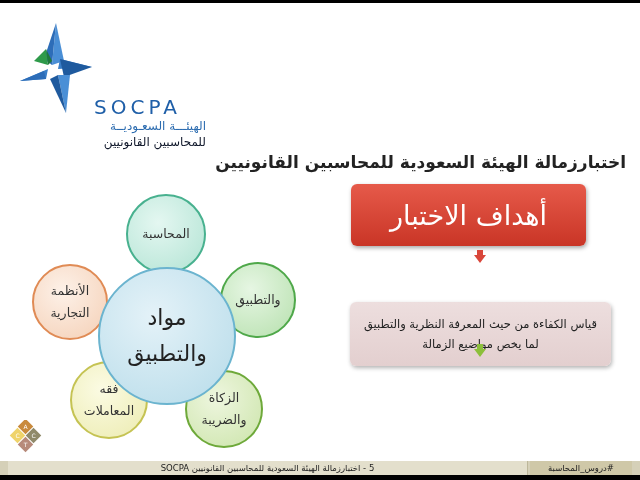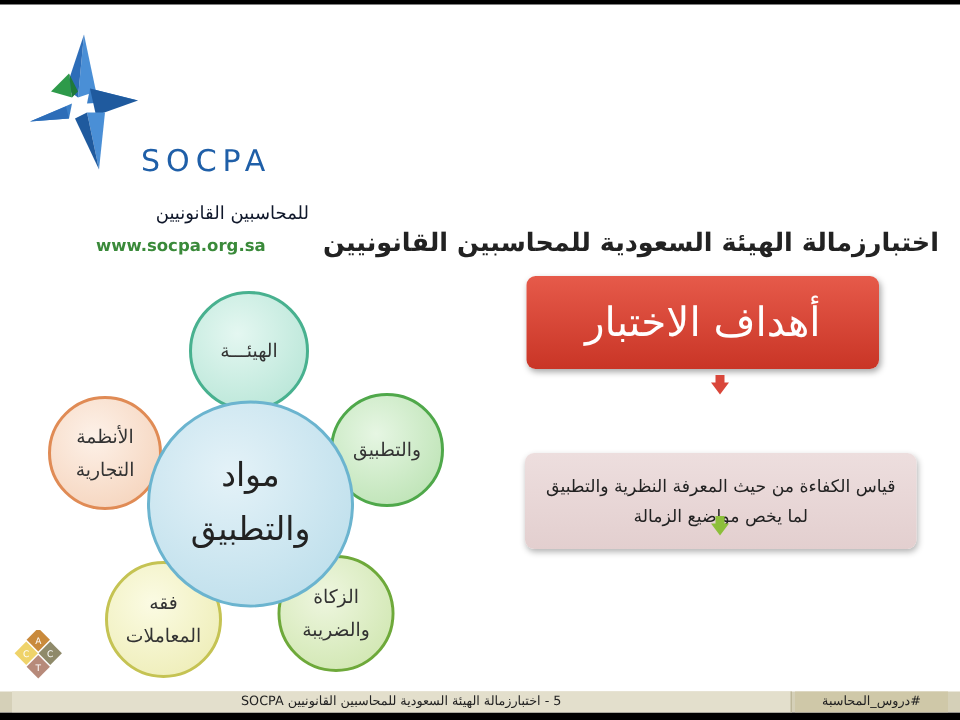--- a/index.html
+++ b/index.html
@@ -31,21 +31,21 @@
   .goal-box-1 { top: 267px; height: 64px; background: linear-gradient(#eddede, #e3cfcf); }
   .goal-box-2 { top: 356px; height: 64px; background: linear-gradient(#e8ebe4, #dbe0d6); }
 
   
   .circle { position: absolute; border-radius: 50%; display: flex; align-items: center; justify-content: center; text-align: center;
     direction: rtl; color: #333; font-size: 12.5px; line-height: 22px; }
   .center-circle { left: 98px; top: 264px; width: 138px; height: 138px; background: radial-gradient(circle at 40% 35%, #e4f2f8, #b6dbe9); border: 2px solid #6bb4cf; font-size: 22px; line-height: 36px; color: #222; }
   .c-accounting { left: 126px; top: 191px; width: 80px; height: 80px; background: radial-gradient(circle at 40% 35%, #e4f7f1, #b1e3d3); border: 2px solid #48b18f; }
   .c-audit { left: 220px; top: 259px; width: 76px; height: 76px; background: radial-gradient(circle at 40% 35%, #e6f6e3, #b6e0ad); border: 2px solid #4fa84a; }
   .c-zakat { left: 185px; top: 367px; width: 78px; height: 78px; background: radial-gradient(circle at 40% 35%, #eef6df, #cbe4a9); border: 2px solid #6ea93a; }
-  .c-fiqh { left: 70px; top: 371px; width: 78px; height: 78px; background: radial-gradient(circle at 40% 35%, #fbfbe3, #ecebb0); border: 2px solid #c5c353; align-items: center; }
+  .c-fiqh { left: 70px; top: 358px; width: 78px; height: 78px; background: radial-gradient(circle at 40% 35%, #fbfbe3, #ecebb0); border: 2px solid #c5c353; align-items: center; }
   .c-regs { left: 32px; top: 261px; width: 76px; height: 76px; background: radial-gradient(circle at 40% 35%, #fdf1e8, #f4cfb5); border: 2px solid #e08b55; }
 
   
   .act-badge { position: absolute; left: 8px; top: 417px; width: 36px; height: 36px; }
 
   
   .footer { position: absolute; left: 0; top: 458px; width: 640px; height: 14px; background: #d5d0b8; }
   .footer-left { position: absolute; left: 8px; top: 458px; width: 520px; height: 14px; background: #e3dfcc; border-right: 1px solid #bdb79a;
     font-size: 8.5px; color: #222; direction: rtl; text-align: center; line-height: 14px; }
   .footer-right { position: absolute; left: 530px; top: 458px; width: 102px; height: 14px; background: #cfc8a8;
@@ -63,37 +63,37 @@
       <polygon points="78,46 44,48 46,38" fill="#3b7fc8"></polygon>
       <polygon points="78,46 46,38 50,56" fill="#1f5a9e"></polygon>
       <polygon points="52,92 44,54 56,54" fill="#4a8fd6"></polygon>
       <polygon points="52,92 44,54 36,58" fill="#1f5a9e"></polygon>
       <polygon points="6,60 34,48 32,58" fill="#3b7fc8"></polygon>
       <polygon points="6,60 32,58 30,50" fill="#2d6db8"></polygon>
       <polygon points="32,28 34,44 20,40" fill="#2e9a4a"></polygon>
       <polygon points="32,28 34,44 38,40" fill="#1f7a3a"></polygon>
     </svg>
     <div class="socpa-text">SOCPA</div>
+    <div class="logo-ar1">الهيئـــة السعـوديــة</div>
     <div class="logo-ar2">للمحاسبين القانونيين</div>
   </div>
-  <div class="website">www.socpa.org.sa</div>
 
   <div class="page-title">اختبارزمالة الهيئة السعودية للمحاسبين القانونيين</div>
 
   <div class="goal-header">أهداف الاختبار</div>
   <div class="arrow-red-stem"></div>
   <div class="arrow arrow-red"></div>
   <div class="goal-box goal-box-1">
     <span>قياس الكفاءة من حيث المعرفة النظرية والتطبيق لما يخص مواضيع الزمالة</span>
   </div>
   <div class="arrow-green-stem"></div>
   <div class="arrow arrow-green"></div>
 
   <div class="circle c-accounting">
-    <span>الهيئـــة</span>
+    <span>المحاسبة</span>
   </div>
   <div class="circle c-audit">
     <span>والتطبيق</span>
   </div>
   <div class="circle c-zakat">
     <span style="width:56px;display:block">الزكاة والضريبة</span>
   </div>
   <div class="circle c-fiqh">
     <span style="width:56px;display:block">فقه المعاملات</span>
   </div>

